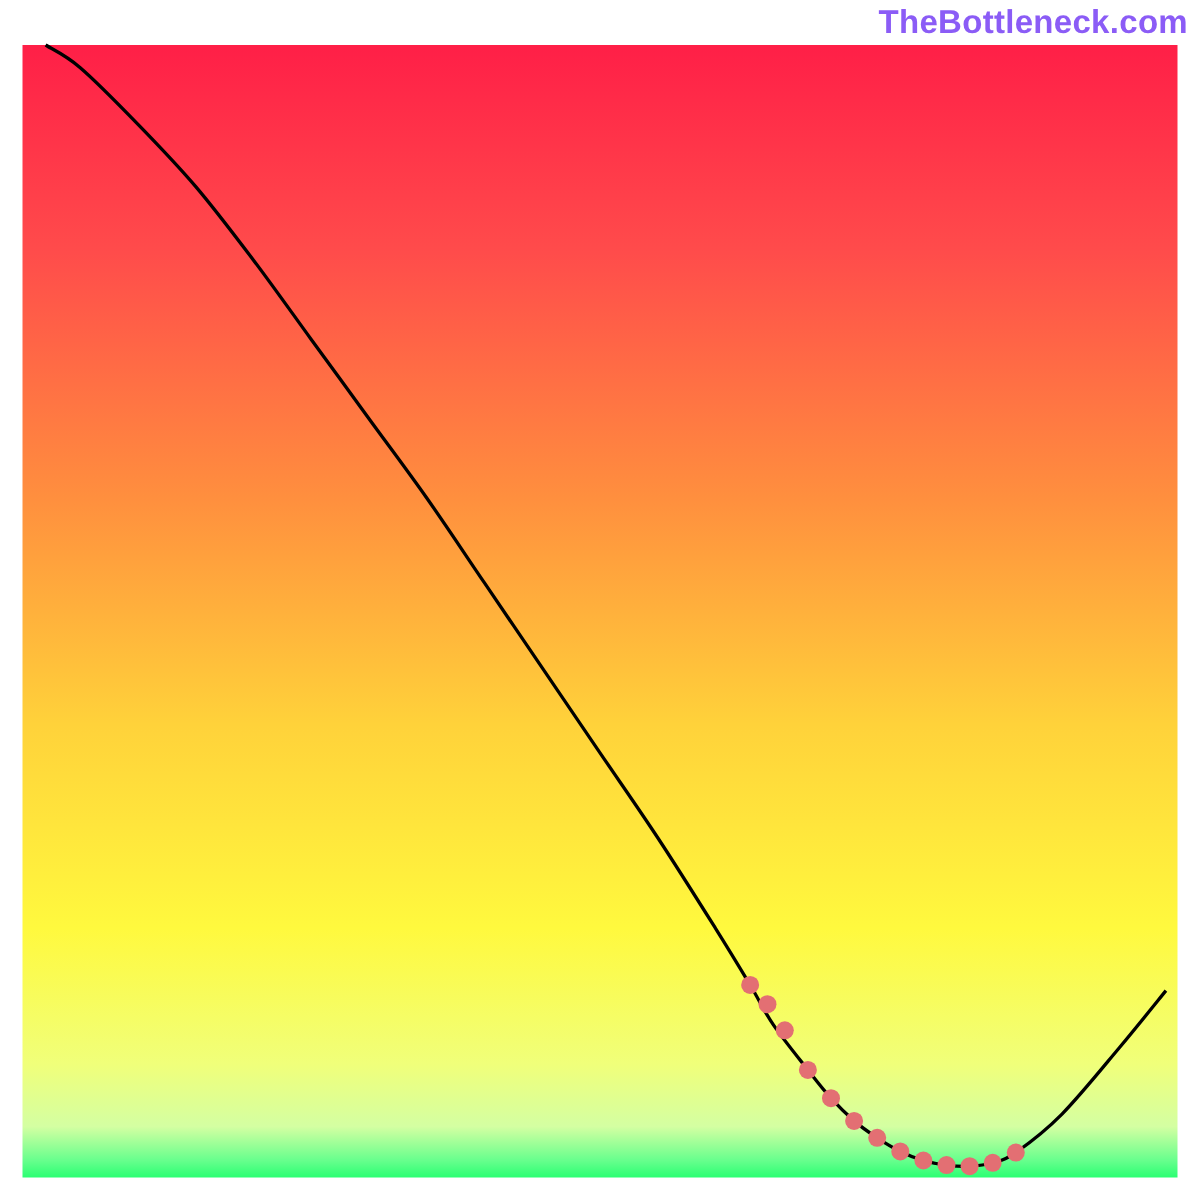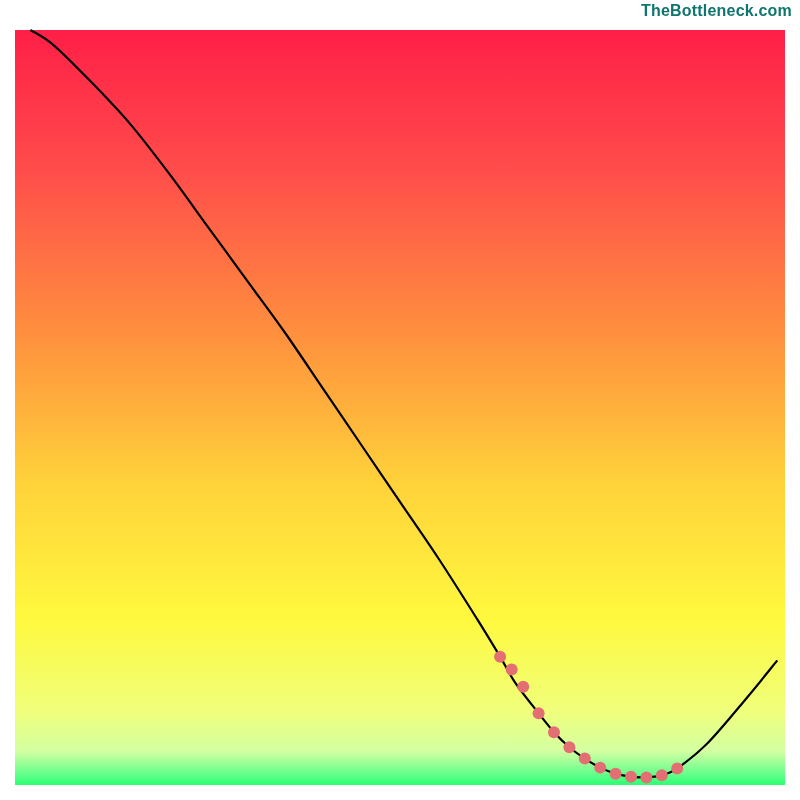--- a/index.html
+++ b/index.html
@@ -13,23 +13,23 @@
   }
   .chart-container {
     position: relative;
     width: 800px;
     height: 800px;
   }
   .watermark {
     position: absolute;
     top: 2px;
     right: 8px;
-    font-size: 16px;
+    font-size: 22px;
     font-weight: 600;
-    color: #0f766e;
+    color: #8b5cf6;
     letter-spacing: 0.2px;
     z-index: 3;
     pointer-events: none;
   }
   svg.plot {
     position: absolute;
     inset: 0;
     width: 800px;
     height: 800px;
   }

